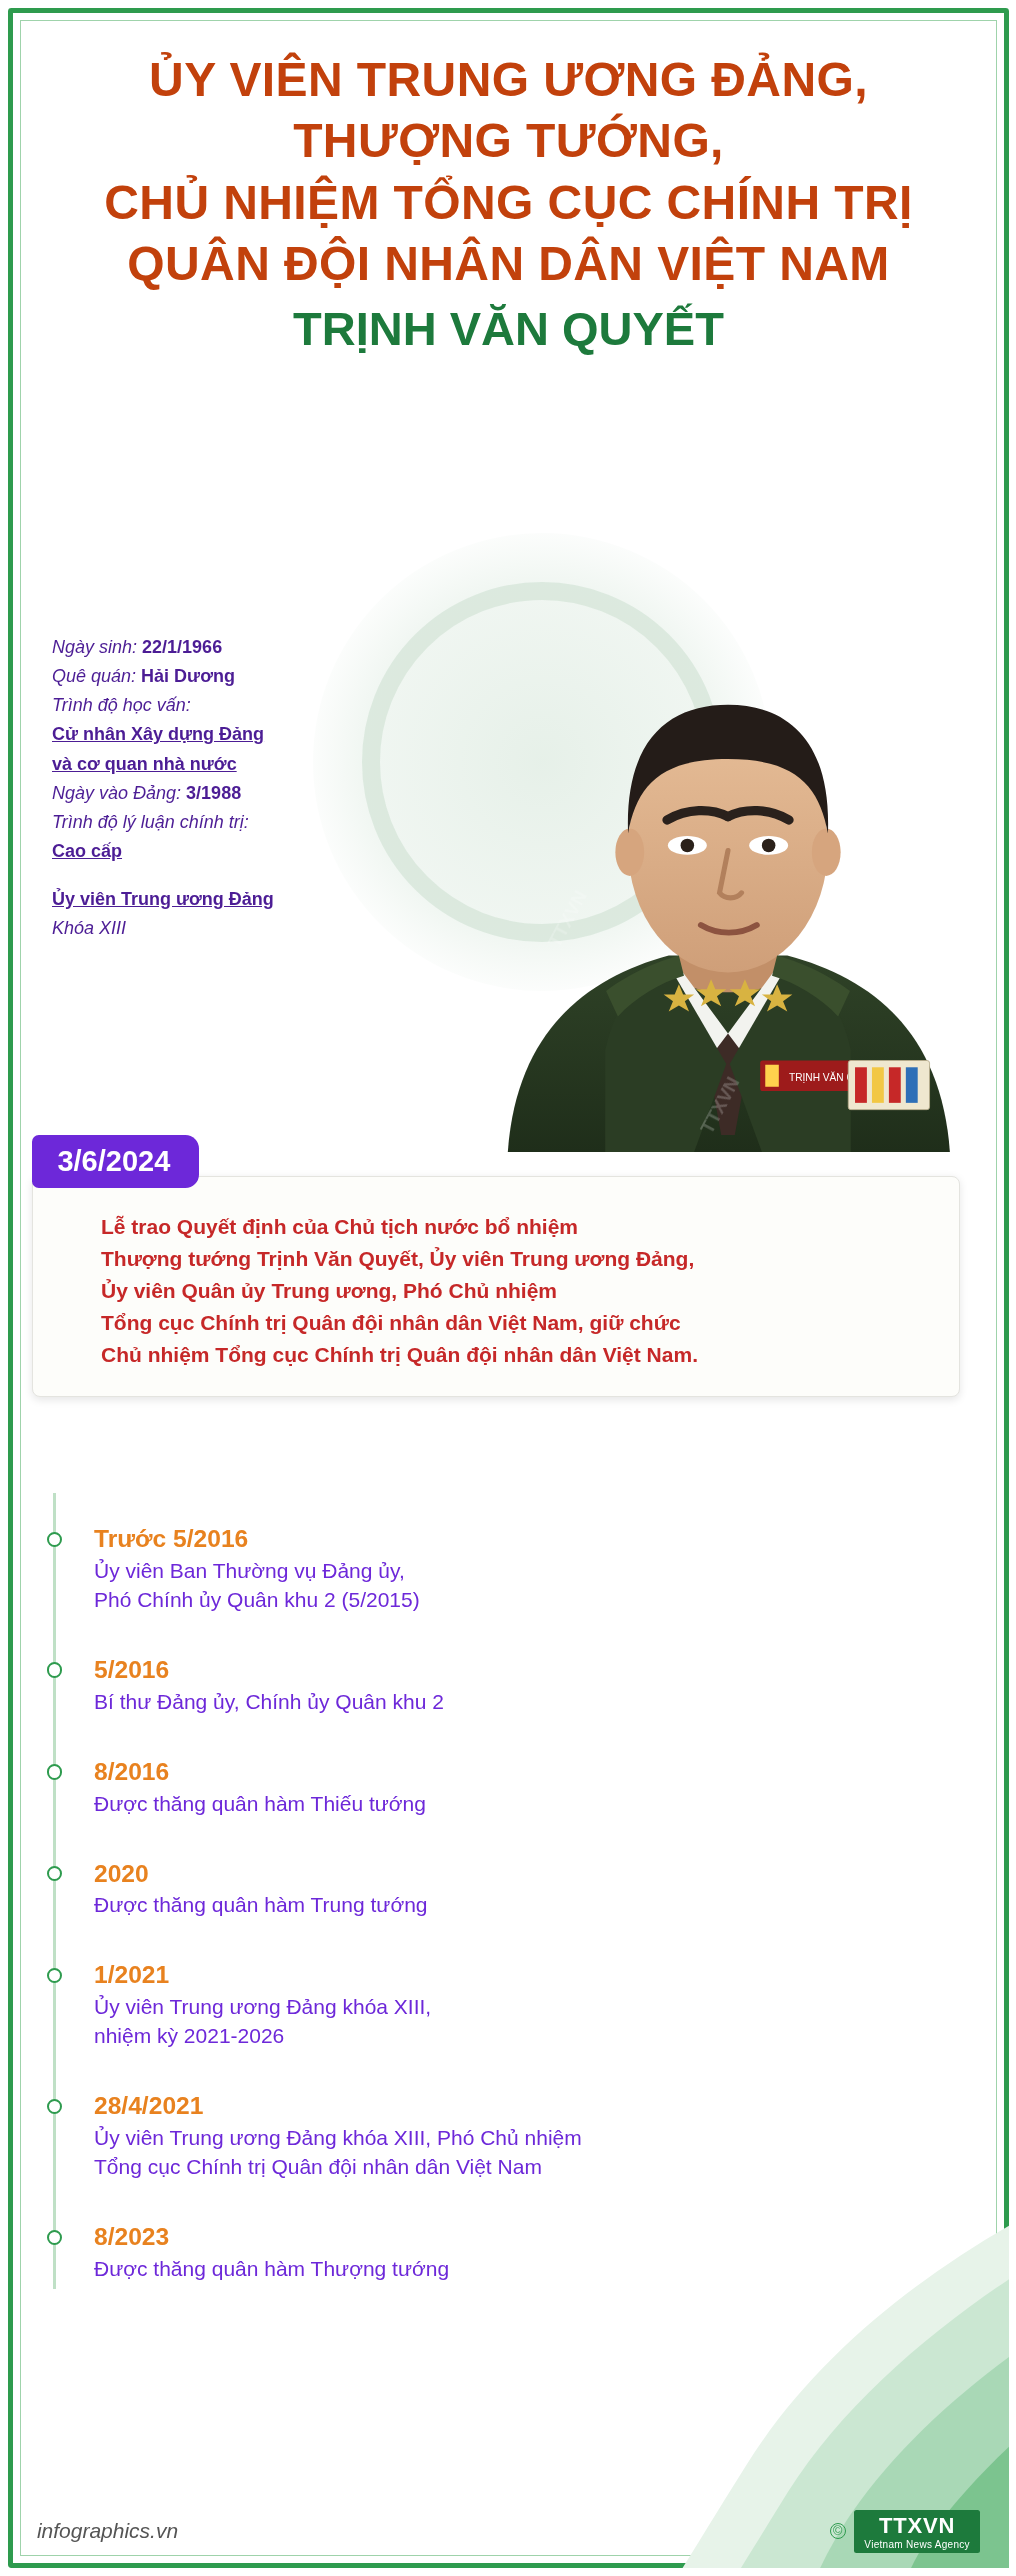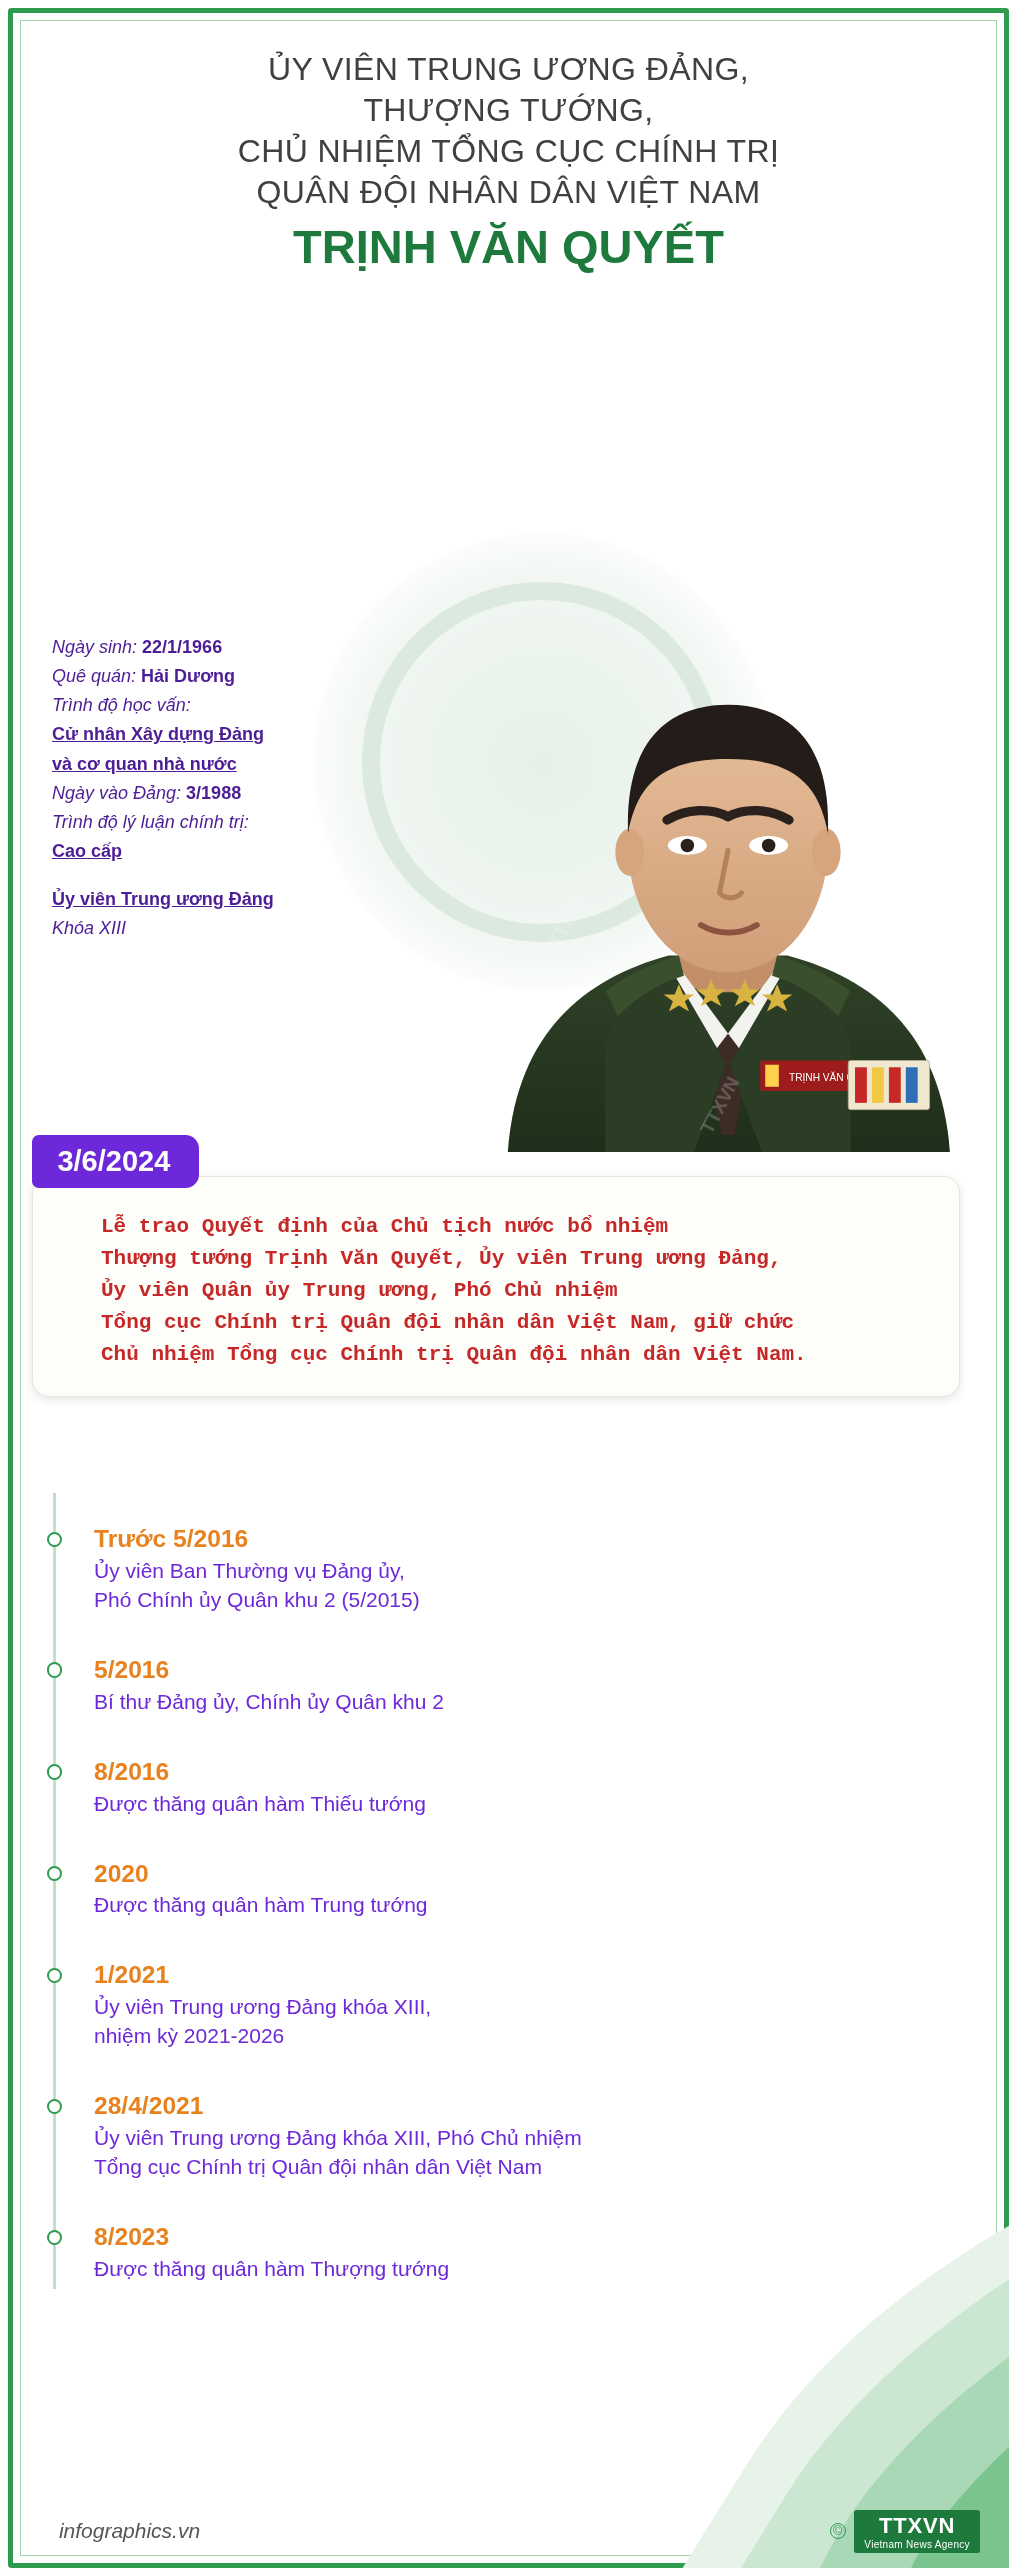--- a/index.html
+++ b/index.html
@@ -44,23 +44,23 @@
 
   
   .title-block {
     position: absolute;
     top: 41px;
     left: 34px;
     right: 34px;
     text-align: center;
   }
   .title-line {
-    font-size: 32px;
-    font-weight: normal;
-    color: #404040;
+    font-size: 48px;
+    font-weight: bold;
+    color: #c2410c;
     letter-spacing: 0.4px;
     line-height: 1.28;
     text-transform: uppercase;
   }
   .title-name {
     font-size: 47px;
     font-weight: bold;
     color: #1d7a3c;
     line-height: 1.25;
     margin-top: 5.1px;
@@ -129,25 +129,24 @@
   }
 
   
   .highlight {
     position: absolute;
     left: 24px;
     top: 1168px;
     right: 49px;
     background: #fdfdfa;
     border: 0.8px solid #e4e4df;
-    border-radius: 17px;
+    border-radius: 8px;
     padding: 34px 29px 25.4px 68px;
     box-shadow: 0 2.5px 8.5px rgba(0,0,0,0.10);
     z-index: 4;
-    font-family: Liberation Mono, monospace;
   }
   .highlight p {
     color: #c62828;
     font-size: 21px;
     font-weight: bold;
     line-height: 1.52;
   }
 
   
   .timeline {
@@ -199,21 +198,20 @@
     left: 0; right: 0; bottom: 0;
     height: 71px;
   }
   .footer-bar {
     position: absolute;
     left: 13.6px; right: 13.6px; bottom: 13.6px;
     height: 46px;
     display: flex;
     align-items: center;
     justify-content: space-between;
-    margin-left: 22px;
   }
   .site {
     font-size: 21px;
     font-style: italic;
     color: #555555;
     padding-left: 15.3px;
   }
   .ttx {
     display: flex;
     align-items: center;

